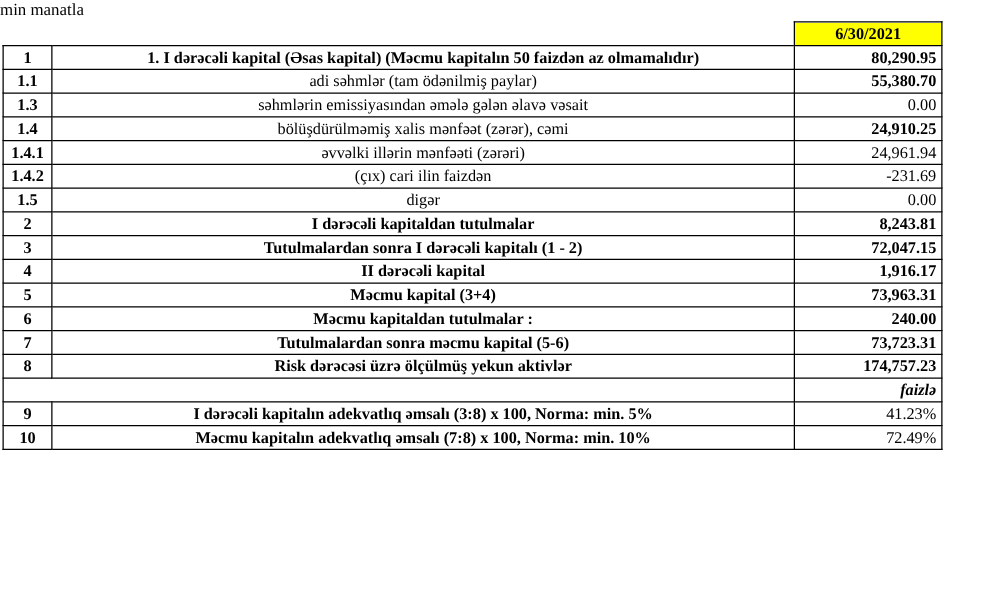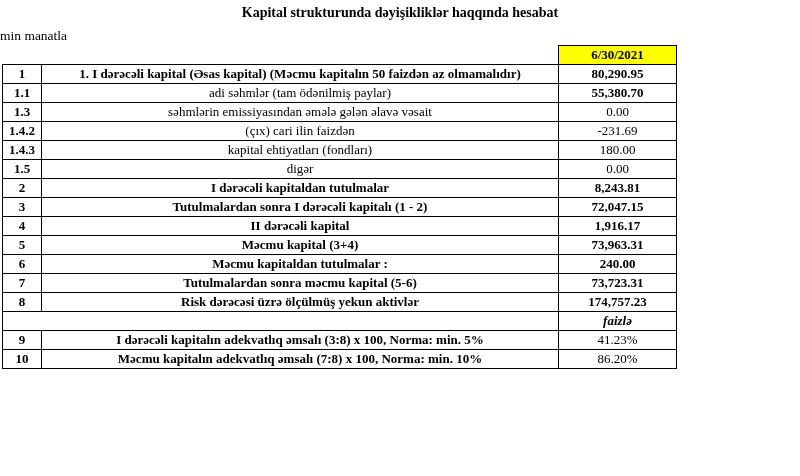--- a/index.html
+++ b/index.html
@@ -22,54 +22,53 @@
   }
   .unit-label {
     text-align: left;
     font-weight: normal;
     font-size: 13.5px;
     padding: 0 5px 1px 0;
   }
   table.report-table {
     border-collapse: collapse;
     table-layout: fixed;
-    width: 675px;
+    width: 752px;
     margin-left: 2px;
   }
   col.c-num { width: 39px; }
   col.c-val { width: 118px; }
   td {
     border: 1px solid #000000;
     font-size: 13px;
     height: 19px;
     padding: 0 4px;
     overflow: hidden;
     white-space: nowrap;
     vertical-align: middle;
   }
   td.num-cell { text-align: center; font-weight: bold; padding: 0 1px; }
   td.label-cell { text-align: center; }
-  td.val-cell { text-align: center; margin-left: 44px; }
+  td.val-cell { text-align: right; margin-left: 44px; }
   .bold { font-weight: bold; }
   td.blank-cell { border: none; }
   td.date-cell {
     text-align: center;
     font-weight: bold;
     font-size: 13px;
   }
   td.sep-label {
     font-weight: bold;
     font-style: italic;
   }
 </style>
 </head>
 <body>
 
 <div class="page">
-  <div class="report-title">Kapital strukturunda dəyişikliklər haqqında hesabat</div>
   <div class="unit-label">min manatla</div>
   <table class="report-table">
     <colgroup>
       <col class="c-num">
       <col class="c-label">
       <col class="c-val">
     </colgroup>
     <thead>
       <tr>
         <td class="blank-cell" colspan="2"></td>
@@ -86,28 +85,33 @@
           <td class="num-cell">1.1</td>
           <td class="label-cell">adi səhmlər (tam ödənilmiş paylar)</td>
           <td class="val-cell bold">55,380.70</td>
         </tr>
         <tr>
           <td class="num-cell">1.3</td>
           <td class="label-cell">səhmlərin emissiyasından əmələ gələn  əlavə vəsait</td>
           <td class="val-cell">0.00</td>
         </tr>
         <tr>
+          <td class="num-cell">1.4</td>
+          <td class="label-cell">bölüşdürülməmiş xalis mənfəət (zərər), cəmi</td>
+          <td class="val-cell bold">24,910.25</td>
+        </tr>
+        <tr>
+          <td class="num-cell">1.4.1</td>
+          <td class="label-cell">əvvəlki illərin mənfəəti (zərəri)</td>
+          <td class="val-cell">24,961.94</td>
+        </tr>
+        <tr>
           <td class="num-cell">1.4.2</td>
           <td class="label-cell">(çıx) cari ilin faizdən</td>
           <td class="val-cell">-231.69</td>
-        </tr>
-        <tr>
-          <td class="num-cell">1.4.3</td>
-          <td class="label-cell">kapital ehtiyatları (fondları)</td>
-          <td class="val-cell">180.00</td>
         </tr>
         <tr>
           <td class="num-cell">1.5</td>
           <td class="label-cell">digər</td>
           <td class="val-cell">0.00</td>
         </tr>
         <tr>
           <td class="num-cell">2</td>
           <td class="label-cell bold">I dərəcəli kapitaldan  tutulmalar</td>
           <td class="val-cell bold">8,243.81</td>
@@ -147,17 +151,17 @@
           <td class="val-cell sep-label">faizlə</td>
         </tr>
         <tr>
           <td class="num-cell">9</td>
           <td class="label-cell bold">I dərəcəli  kapitalın  adekvatlıq əmsalı (3:8) x 100, Norma: min. 5%</td>
           <td class="val-cell">41.23%</td>
         </tr>
         <tr>
           <td class="num-cell">10</td>
           <td class="label-cell bold">Məcmu kapitalın  adekvatlıq  əmsalı (7:8) x 100, Norma: min. 10%</td>
-          <td class="val-cell">86.20%</td>
+          <td class="val-cell">72.49%</td>
         </tr>
       </tbody>
   </table>
 </div>
 
 </body></html>

